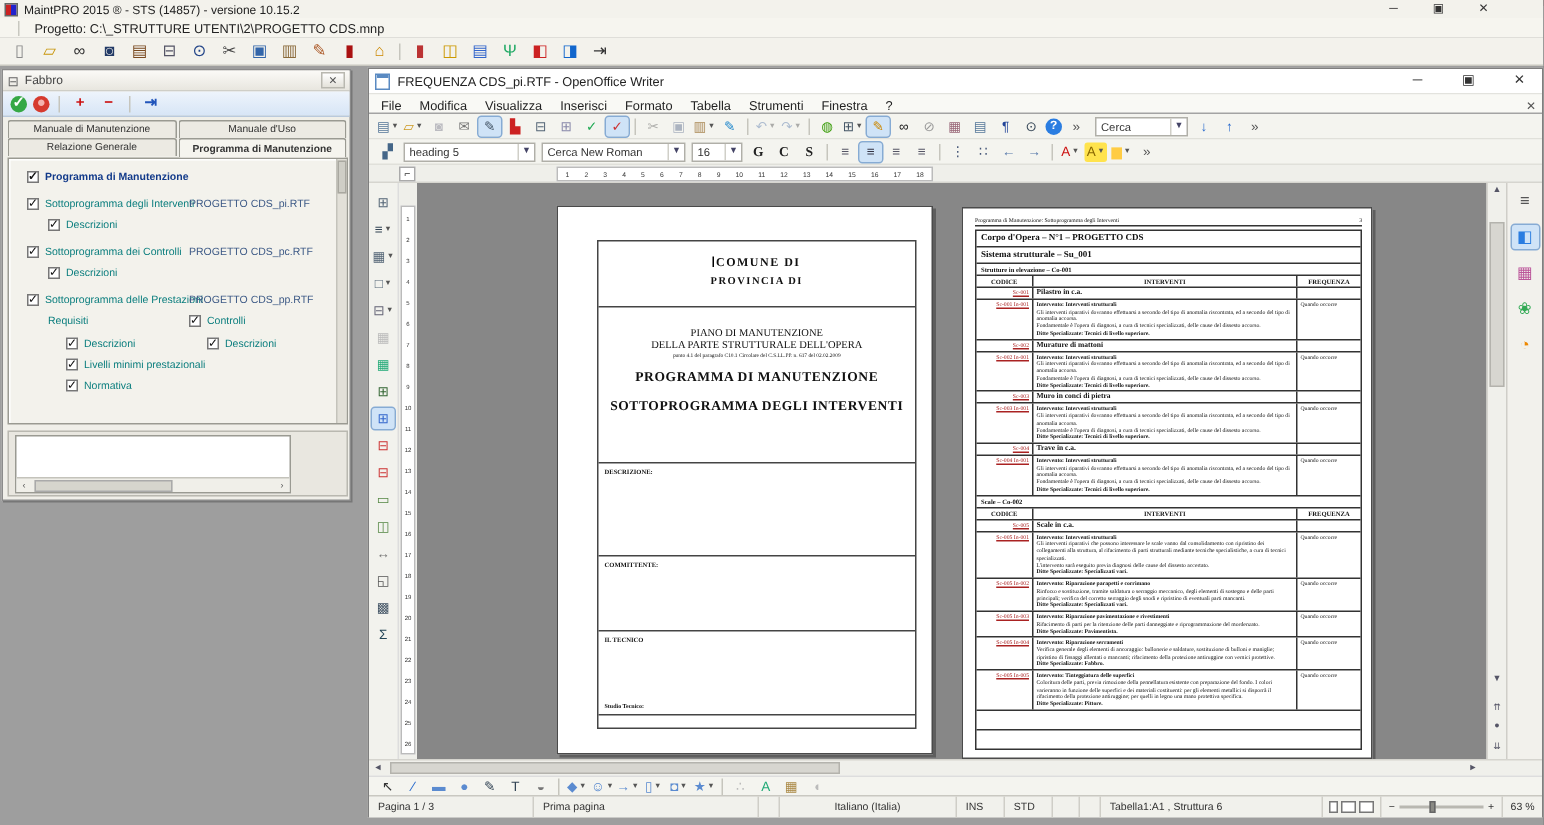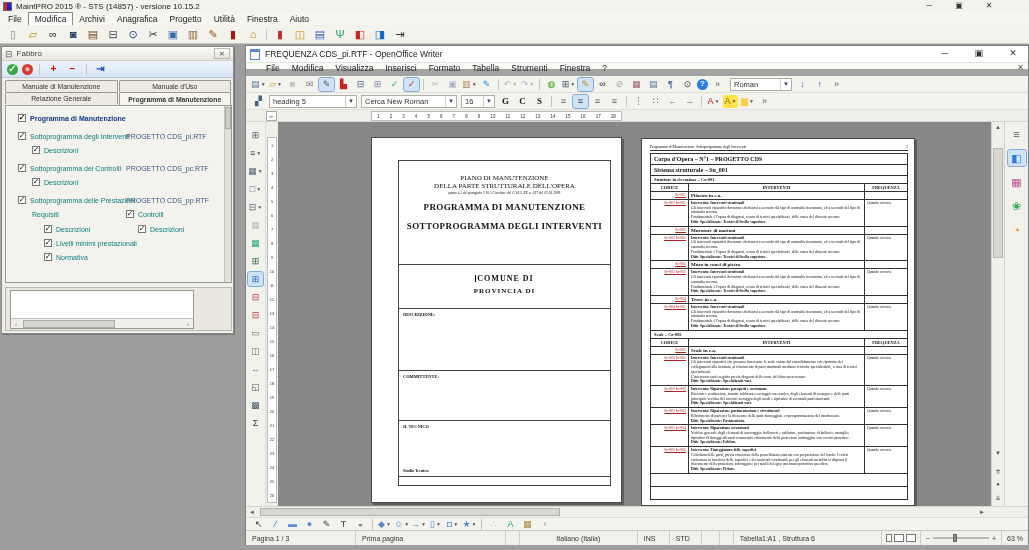--- a/index.html
+++ b/index.html
@@ -70,21 +70,21 @@
   
   .writer{position:absolute;left:245px;top:45px;width:784px;height:500px;background:#f4f4ef;
     border:1px solid #7f7f7f;z-index:2;}
   .wr-titlebar{position:absolute;left:0;top:0;width:100%;height:17px;background:#fff;display:flex;
     align-items:center;font-size:8.5px;color:#222;padding-left:4px;border-bottom:1px solid #e3e3de;}
   .wr-docicon{width:10px;height:11px;background:#fff;border:1px solid #5a8ac2;margin-right:5px;
     box-shadow:inset 0 2px 0 #5a8ac2;}
   .wr-ctrls{position:absolute;right:6px;top:1px;display:flex;gap:16px;}
   .wr-ctrls .tbi{width:16px;height:13px;font-size:9px;color:#333;}
   .wr-menubar{position:absolute;left:0;top:17px;width:100%;height:13px;background:#f9f9f5;display:flex;
-    align-items:flex-start;font-size:8.5px;color:#222;padding-left:14px;border-bottom:7px solid #a3a3a3;}
+    align-items:flex-end;font-size:8.5px;color:#222;padding-left:2px;border-bottom:1px solid #a3a3a3;}
   .wr-menuclose{position:absolute;right:4px;font-size:8px;color:#555;}
   .wr-stdbar{position:absolute;left:0;top:30px;width:100%;height:17px;background:#f4f4ef;display:flex;
     align-items:center;padding-left:4px;border-bottom:1px solid #e0e0da;}
   .wr-fmtbar{position:absolute;left:0;top:47px;width:100%;height:17px;background:#f4f4ef;display:flex;
     align-items:center;padding-left:4px;border-bottom:1px solid #e0e0da;}
   .combo{height:13px;background:#fff;border:1px solid #b0afa8;display:flex;align-items:center;
     font-size:7.5px;color:#333;padding-left:3px;margin:0 2px;position:relative;}
   .combo .dda{margin-left:auto;width:11px;height:100%;border-left:1px solid #d0cfc8;display:flex;
     align-items:center;justify-content:center;font-size:6px;color:#446;}
   .gcs{font-family:"Liberation Serif",serif;font-weight:bold;}
@@ -177,21 +177,21 @@
   <div class="mp-titlebar">
     <span class="mp-appicon"></span>
     <span>MaintPRO 2015 ®  - STS (14857) - versione 10.15.2</span>
     <span class="mp-ctrls">
         <span class="tbi" style="color: rgb(51, 51, 51);">─</span>
         <span class="tbi" style="color: rgb(51, 51, 51);">▣</span>
         <span class="tbi" style="color: rgb(51, 51, 51);">✕</span>
       </span>
   </div>
   <div class="mp-menubar">
-    <span><span class="menu-item">File</span><span class="menu-item active">Modifica</span><span class="menu-item">Archivi</span><span class="menu-item">Anagrafica</span><span class="menu-item">Progetto</span><span class="menu-item">Utilità</span><span class="menu-item">Finestra</span><span class="menu-item">Aiuto</span></span>
+    <span class="mp-proj">Progetto: C:\_STRUTTURE UTENTI\2\PROGETTO CDS.mnp</span>
   </div>
   <div class="mp-toolbar">
       <span class="tbi" style="color: rgb(138, 138, 138);">▯</span>
       <span class="tbi" style="color: rgb(200, 150, 12);">▱</span>
       <span class="tbi" style="color: rgb(51, 51, 51);">∞</span>
       <span class="tbi" style="color: rgb(34, 58, 102);">◙</span>
       <span class="tbi" style="color: rgb(122, 74, 32);">▤</span>
       <span class="tbi" style="color: rgb(85, 85, 102);">⊟</span>
       <span class="tbi" style="color: rgb(34, 68, 136);">⊙</span>
       <span class="tbi" style="color: rgb(68, 68, 68);">✂</span>
@@ -251,21 +251,21 @@
           <span class="tbi" style="color: rgb(34, 34, 34);">∞</span>
           <span class="tbi" style="color: rgb(153, 153, 153);">⊘</span>
           <span class="tbi" style="color: rgb(153, 102, 119);">▦</span>
           <span class="tbi" style="color: rgb(85, 119, 153);">▤</span>
           <span class="tbi" style="color: rgb(34, 68, 153);">¶</span>
           <span class="tbi" style="color: rgb(51, 68, 85);">⊙</span>
           <span class="tbi round" style="color: rgb(255, 255, 255); background: rgb(42, 125, 225);">?</span>
           <span class="tbi" style="color: rgb(85, 85, 85);">»</span>
         </span>
       <span class="combo" style="width:62px;margin-left:4px">
-        <span>Roman</span>
+        <span>Cerca</span>
         <span class="dda">▼</span>
       </span>
       <span style="display:inline-flex;align-items:center">
           <span class="tbi" style="color: rgb(34, 102, 204);">↓</span>
           <span class="tbi" style="color: rgb(34, 102, 204);">↑</span>
           <span class="tbi" style="color: rgb(85, 85, 85);">»</span>
         </span>
     </div>
     <div class="wr-fmtbar">
       <span style="display:inline-flex;align-items:center">
@@ -376,30 +376,30 @@
             <span>24</span>
             <span>25</span>
             <span>26</span>
           </span>
       </div>
 
       <div class="wr-docarea">
 
         <div class="page page-left">
           <div class="lp-box">
+            <div class="lp-r lp-head">
+              <div class="l1"><span class="caret"></span><span>COMUNE DI</span></div>
+              <div class="l2">PROVINCIA DI</div>
+            </div>
             <div class="lp-r lp-title">
               <div class="p1">PIANO DI MANUTENZIONE</div>
               <div class="p2">DELLA PARTE STRUTTURALE DELL'OPERA</div>
               <div class="p3">punto 4.1 del paragrafo C10.1 Circolare del C.S.LL.PP. n. 617 del 02.02.2009</div>
               <div class="t1">PROGRAMMA DI MANUTENZIONE</div>
               <div class="t2">SOTTOPROGRAMMA DEGLI INTERVENTI</div>
-            </div>
-            <div class="lp-r lp-head">
-              <div class="l1"><span class="caret"></span><span>COMUNE DI</span></div>
-              <div class="l2">PROVINCIA DI</div>
             </div>
             <div class="lp-r lp-sec lp-desc">DESCRIZIONE:</div>
             <div class="lp-r lp-sec lp-comm">COMMITTENTE:</div>
             <div class="lp-r lp-sec lp-tec">
               <span>IL TECNICO</span>
               <span class="lp-studio">Studio Tecnico:</span>
             </div>
             <div class="lp-r lp-empty" style="border-bottom:none"></div>
           </div>
         </div>

